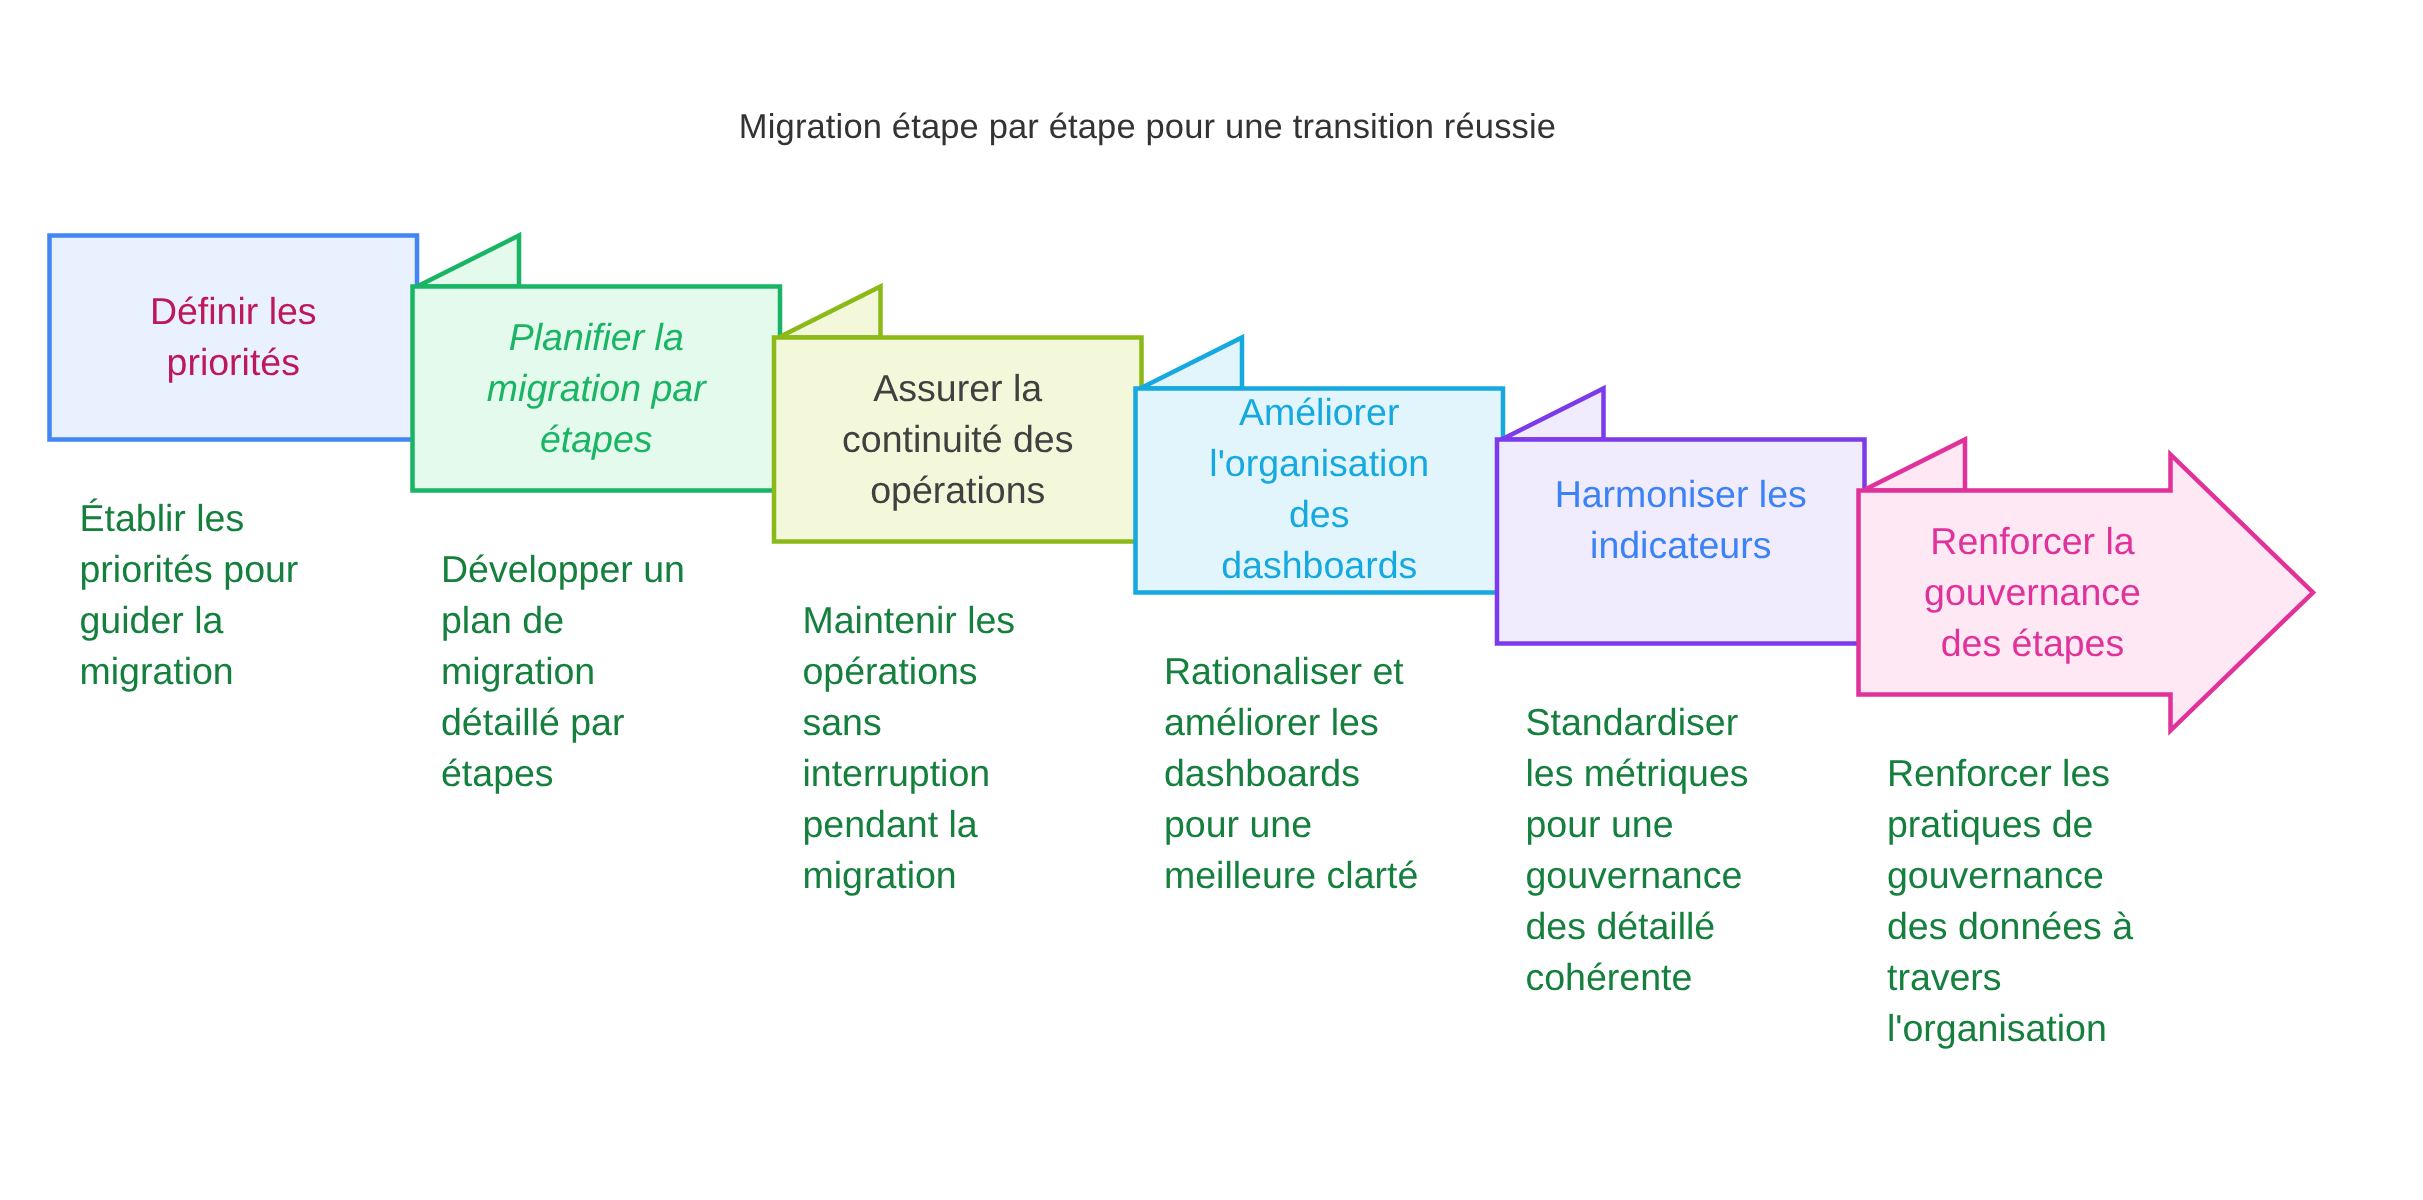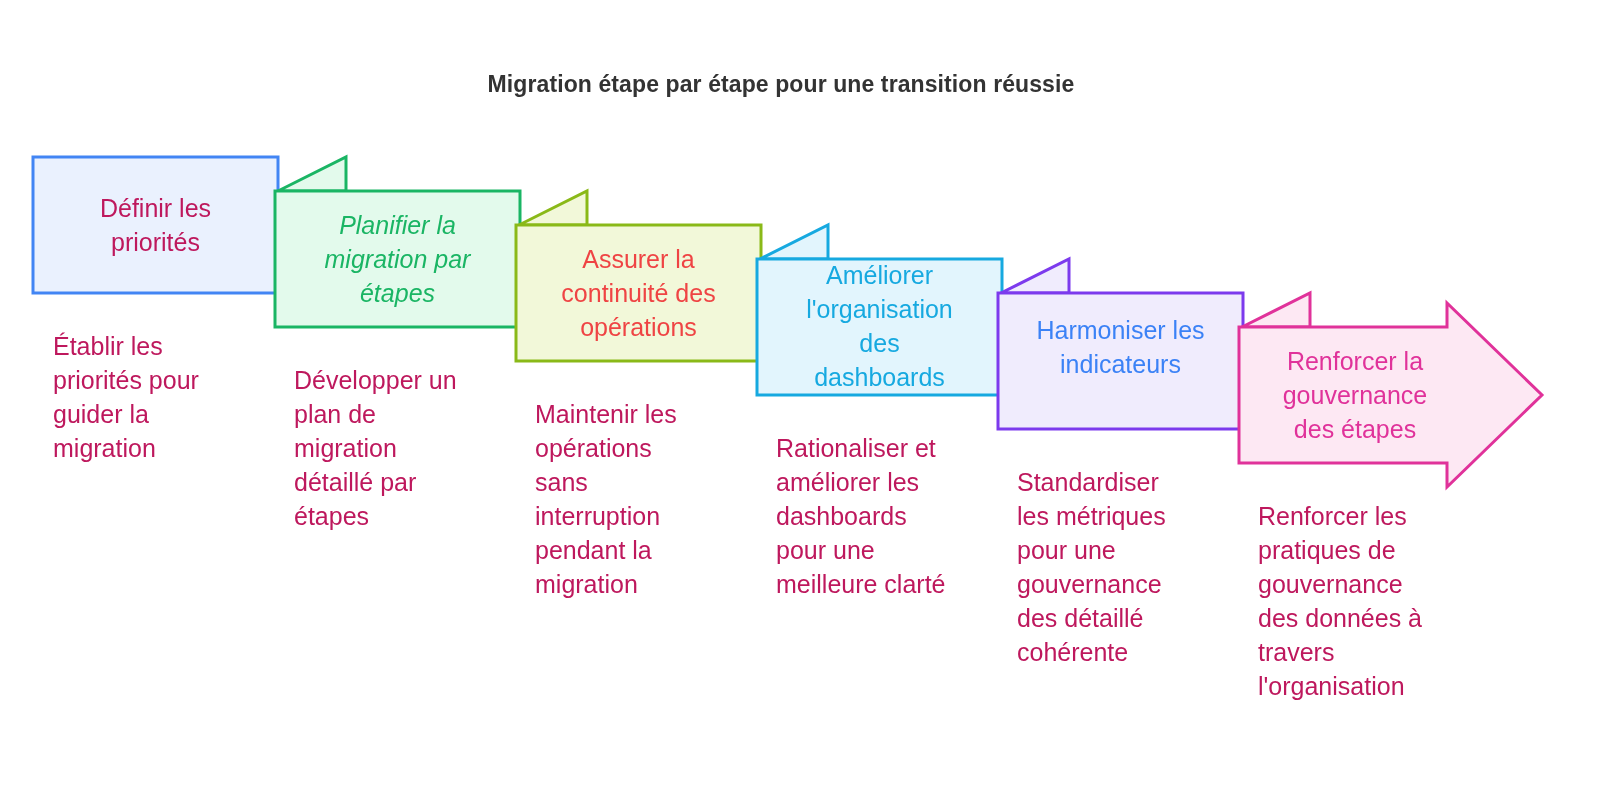--- a/index.html
+++ b/index.html
@@ -20,24 +20,23 @@
     height: 800px;
     background: #ffffff;
   }
   #diagram-title {
     position: absolute;
     left: 0;
     top: 71px;
     width: 1530px;
     text-align: center;
     font-size: 23px;
-    font-weight: bold;
+    font-weight: normal;
     color: #333333;
     letter-spacing: 0.1px;
-    padding-left: 16px;
   }
   .step {
     position: absolute;
   }
   .step-svg {
     position: absolute;
     left: 0;
     top: 0;
     overflow: visible;
   }
@@ -46,21 +45,21 @@
     text-align: center;
     font-size: 25px;
     line-height: 34px;
     white-space: pre-line;
     pointer-events: none;
   }
   .step-desc {
     position: absolute;
     font-size: 25px;
     line-height: 34px;
-    color: #be185d;
+    color: #15803d;
     white-space: pre-line;
   }
 </style>
 </head>
 <body>
 
 <div id="canvas">
 
   <div id="diagram-title">Migration étape par étape pour une transition réussie</div>
 
@@ -89,21 +88,21 @@
 plan de
 migration
 détaillé par
 étapes</div>
 
   <div class="step" style="left:516px; top:225px;">
     <svg class="step-svg" width="340" height="200" viewBox="0 0 340 200">
       <path d="M 3 0 L 71 -34 L 71 0 Z" fill="#f2f8d9" stroke="#8ab918" stroke-width="3" stroke-linejoin="miter"></path>
       <path d="M 0 0 L 245 0 L 245 136 L 0 136 Z" fill="#f2f8d9" stroke="#8ab918" stroke-width="3"></path>
     </svg>
-    <div class="step-label" style="left:0px; top:17px; width:245px; color:#ef4444;">Assurer la
+    <div class="step-label" style="left:0px; top:17px; width:245px; color:#404040;">Assurer la
 continuité des
 opérations</div>
   </div>
   <div class="step-desc" style="left:535px; top:397px; width:230px;">Maintenir les
 opérations
 sans
 interruption
 pendant la
 migration</div>
 

